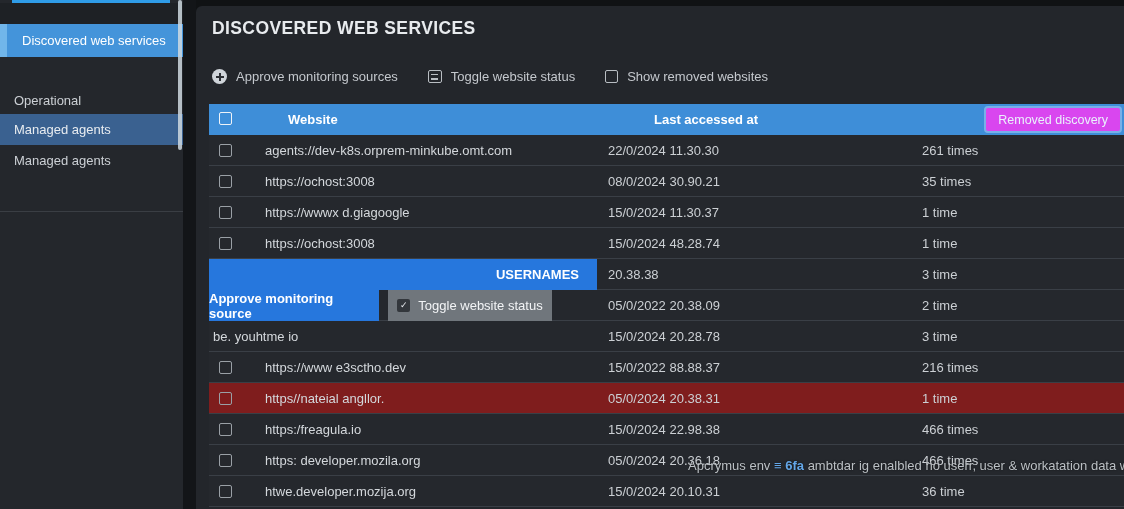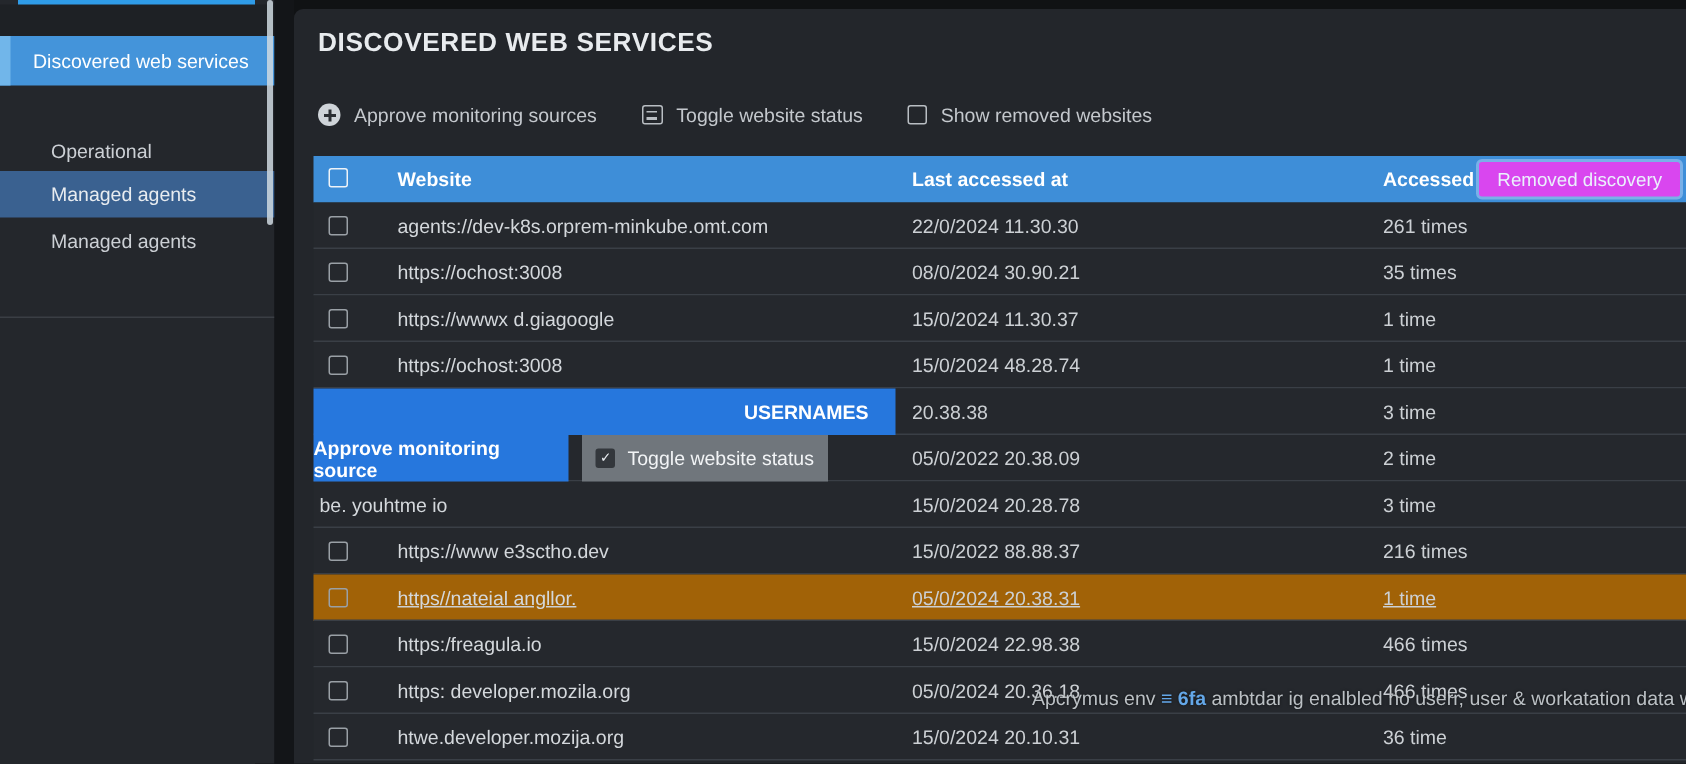--- a/index.html
+++ b/index.html
@@ -7,21 +7,21 @@
     font-family:"Liberation Sans", sans-serif; background:#101214; color:#d4d8dc; }
 
   
   .sidebar { position:absolute; left:0; top:0; width:183px; height:509px;
     background:#24272c; }
   .sidebar-topstrip { position:absolute; left:12px; top:0; width:158px; height:3px;
     background:#2f9ce8; }
   .sidebar-topshade { position:absolute; left:0; top:3px; width:183px; height:21px;
     background:#1e2125; }
   .side-item { position:absolute; left:0; width:183px; display:flex; align-items:center;
-    padding-left:34px; font-size:13px; color:#ccd0d5; cursor:pointer; }
+    padding-left:14px; font-size:13px; color:#ccd0d5; cursor:pointer; }
   .side-item.sel { top:24px; height:33px; background:#4494da; color:#ffffff;
     border-left:7px solid #71b6ea; padding-left:15px; }
   .side-item.op { top:86px; height:28px; }
   .side-item.ma1 { top:114px; height:31px; background:#3a6190; color:#e8ecf0; }
   .side-item.ma2 { top:146px; height:28px; }
   .side-item.pd { top:177px; height:28px; }
   .side-divider { position:absolute; left:0; top:211px; width:183px; height:1px;
     background:#3a3e44; }
   .side-scrollthumb { position:absolute; right:1px; top:0; width:4px; height:150px;
     background:#cfd9e0; opacity:.85; border-radius:2px; }
@@ -49,37 +49,37 @@
     left:2px; width:7px; height:1.5px; background:#b9bec3; }
   .icon-grid-box::before { top:2.5px; }
   .icon-grid-box::after { bottom:2.5px; }
   .icon-checkbox-empty { width:13px; height:13px; border:1.5px solid #b9bec3;
     border-radius:2px; flex:0 0 auto; }
 
   
   .table { margin:20px 0 0 13px; }
   .thead { position:relative; display:grid; grid-template-columns:56px 336px 314px 1fr;
     align-items:center; height:31px; background:#3e8ed8; color:#ffffff;
-    font-size:13px; font-weight:bold; }
+    font-size:13px; font-weight:bold;gap:23px; }
   .thead .cell-cb { padding-left:10px; }
   .cell-date, .cell-acc { padding-left:7px; }
   .cb { display:inline-block; width:13px; height:13px; border:1.5px solid #9aa0a6;
     border-radius:2px; cursor:pointer; }
   .thead .cb { border-color:#eef3f8; }
   .btn-removed { position:absolute; right:2px; top:2px; bottom:2px;
     background:#d946ef; border:2px solid #79b0e8; border-radius:4px;
     color:#eaf2fc; font-size:12.5px; padding:0 12px; display:flex; align-items:center;
     cursor:pointer; font-family:"Liberation Sans", sans-serif; }
 
   .row { position:relative; display:grid; grid-template-columns:56px 336px 314px 1fr;
     align-items:center; height:31px; background:#25282d;
     border-bottom:1px solid #3a3f46; font-size:13px; color:#ccd0d4; cursor:default; }
   .row .cell-cb { padding-left:10px; display:flex; align-items:center; }
   .row .cell-web { color:#d4d8dc; }
-  .row.hl { background:#a16207;text-decoration:underline; }
+  .row.hl { background:#7f1d1d; }
   .row .web-full { grid-column:1 / 3; padding-left:4px; }
   .date-offset { }
 
   .band-usernames { position:absolute; left:0; top:0; bottom:-1px; width:388px;
     background:#2677dd; z-index:2; display:flex; align-items:center;
     justify-content:flex-end; padding-right:18px; color:#ffffff;
     font-size:13px; font-weight:bold; }
   .btn-approve { position:absolute; left:0; top:0; bottom:-1px; width:170px;
     background:#2677dd; z-index:2; display:flex; align-items:center; justify-content:center;
     color:#ffffff; font-size:13px; font-weight:bold; cursor:pointer; }

